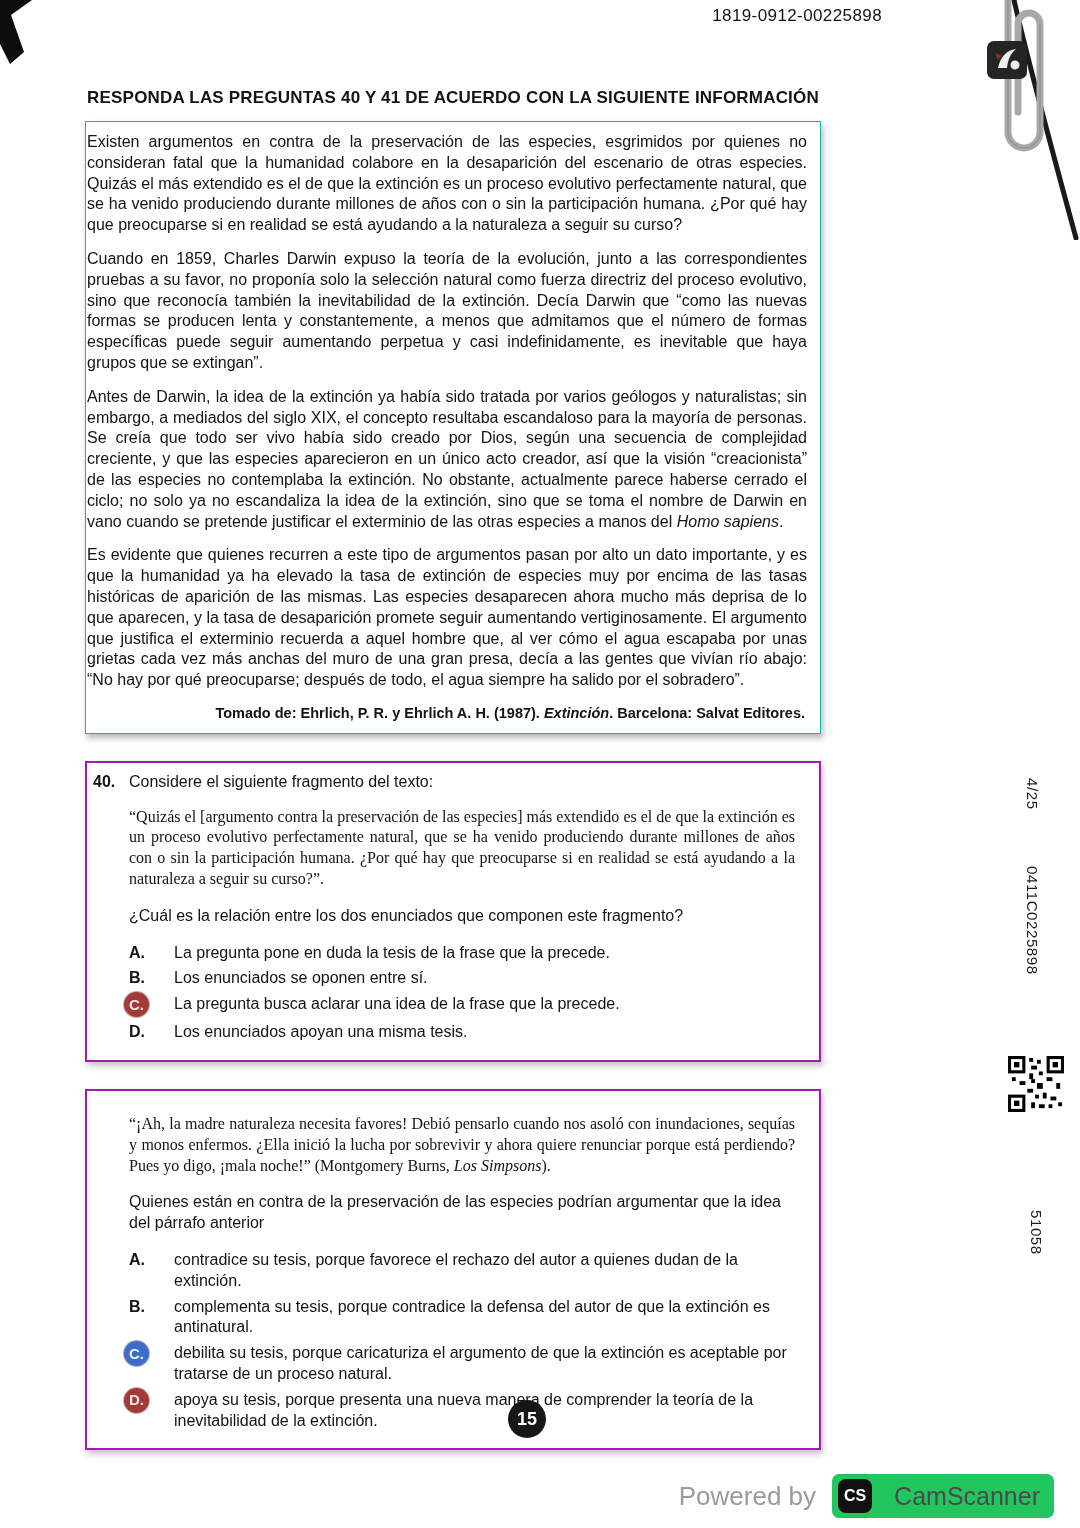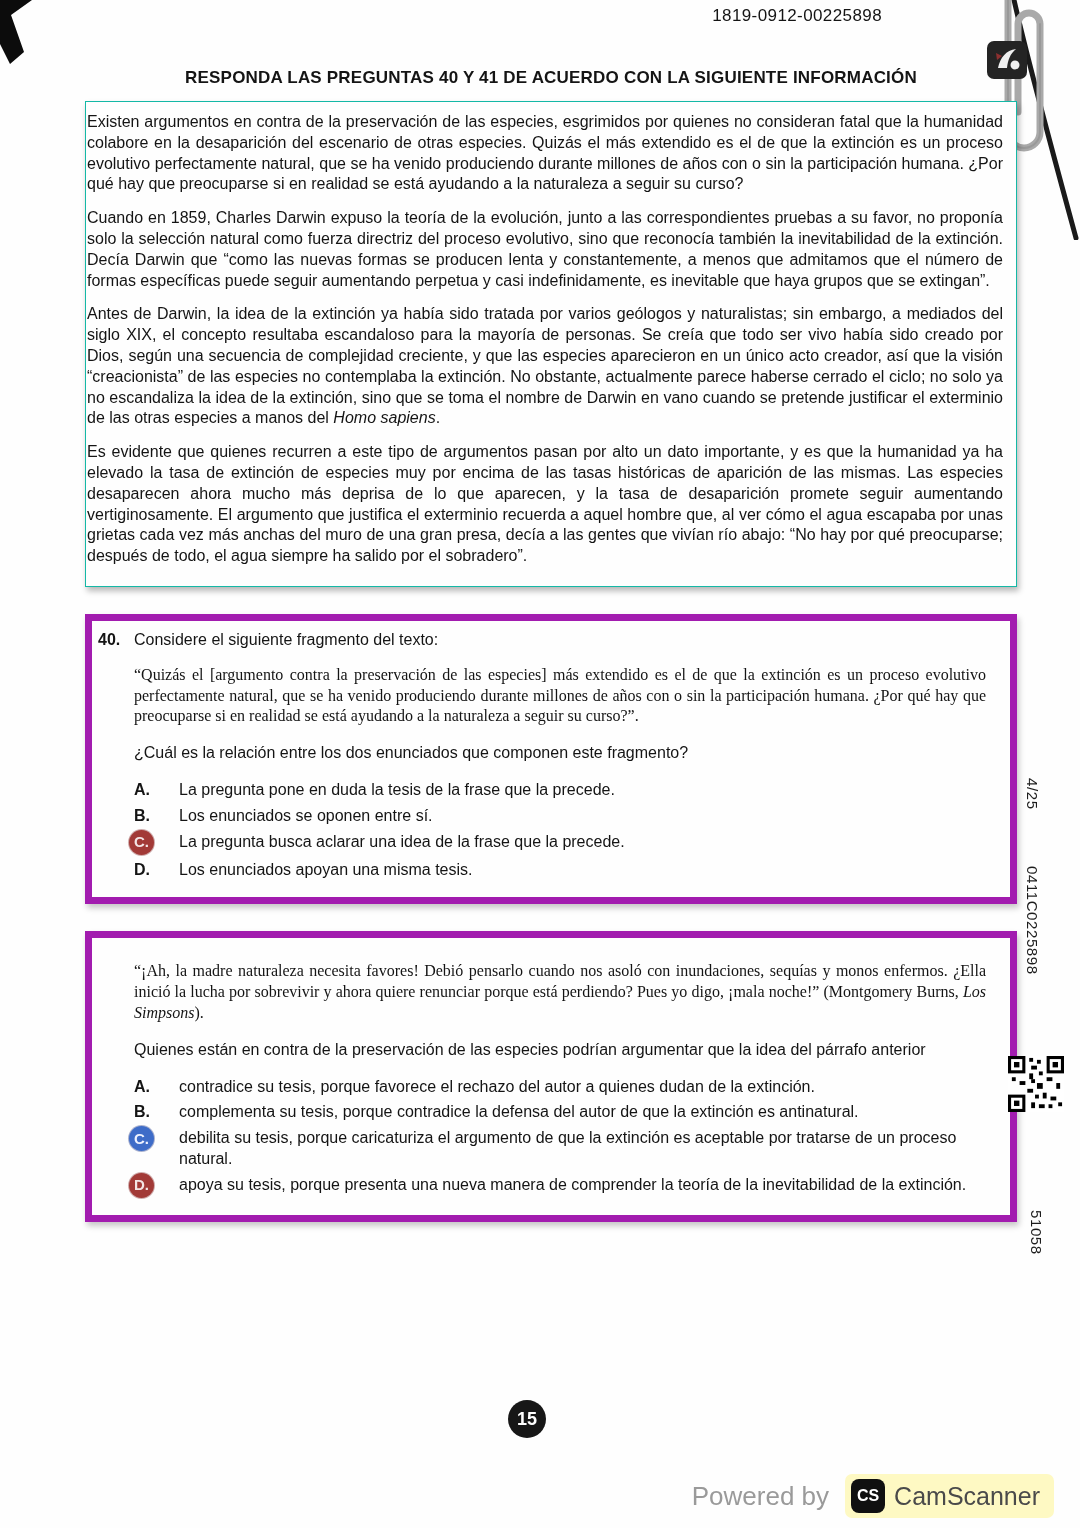--- a/index.html
+++ b/index.html
@@ -12,33 +12,33 @@
   .corner-mark { position:absolute; left:0; top:0; }
   .page-curl { position:absolute; right:0; top:0; }
   .paperclip { position:absolute; left:988px; top:-6px; }
 
   
   .doc-code { position:absolute; top:6px; right:198px; font-size:17px; letter-spacing:.4px; }
   .exam-head { position:absolute; top:38px; right:100px; text-align:right; font-size:15.5px; font-weight:bold; line-height:1.3; }
   .icfes-logo { position:absolute; top:40px; right:52px; width:42px; height:40px; }
 
   
-  .content { position:absolute; left:85px; top:68px; width:932px; }
+  .content { position:absolute; left:85px; top:88px; width:736px; }
   .instr { text-align:center; font-weight:bold; font-size:17px; margin:0 0 13px 0; letter-spacing:.2px; }
 
   .passage-box {
     border:1px solid #14b8a6; box-shadow:2px 4px 6px rgba(0,0,0,.28);
     padding:10px 13px 6px 1px; font-size:16px; line-height:1.3; text-align:justify;
     background:#fefefe;
   }
   .passage-box p { margin:0 0 13px 0; }
   .source-line { text-align:right; font-weight:bold; font-size:14.5px; margin:2px 2px 4px 0; }
 
   .question-box {
-    border:7px solid #a21caf; box-shadow:2px 4px 6px rgba(0,0,0,.22);
+    border:2px solid #a21caf; box-shadow:2px 4px 6px rgba(0,0,0,.22);
     margin-top:27px; padding:9px 24px 12px 6px; font-size:16px; line-height:1.3;
     background:#fefefe;
   }
   .q-head { display:flex; }
   .q-num { font-weight:bold; width:36px; flex:0 0 36px; }
   .q-intro { }
   .q-body { margin-left:36px; margin-top:14px; }
   .q-quote { text-align:justify; margin:0 0 16px 0;font-family:Liberation Serif, serif; }
   .q-prompt { margin:0 0 16px 0; }
   .options { }
@@ -62,21 +62,21 @@
 
   .page-badge {
     position:absolute; left:508px; top:1400px; width:38px; height:38px; border-radius:50%;
     background:#171717; color:#fff; font-weight:bold; font-size:18px;
     display:flex; align-items:center; justify-content:center;
   }
 
   
   .footer { position:absolute; right:26px; bottom:10px; display:flex; align-items:center; gap:16px;margin-top:48px; }
   .powered { color:#9a9a9a; font-size:26px; }
-  .cs-pill { display:flex; align-items:center; gap:9px; background:#fef9c3; border-radius:7px; padding:5px 14px 5px 6px; }
+  .cs-pill { display:flex; align-items:center; gap:22px; background:#22c55e; border-radius:7px; padding:5px 14px 5px 6px; }
   .cs-icon {
     width:34px; height:34px; background:#101010; border-radius:8px; color:#fff;
     display:flex; align-items:center; justify-content:center; font-weight:bold; font-size:16px;
   }
   .cs-name { color:#4a4a4a; font-size:25px; }
 </style>
 </head>
 <body>
 
 <div class="page">
@@ -102,20 +102,21 @@
 
   <div class="content">
 
     <div class="instr">RESPONDA LAS PREGUNTAS 40 Y 41 DE ACUERDO CON LA SIGUIENTE INFORMACIÓN</div>
 
     <div class="passage-box">
       <p>Existen argumentos en contra de la preservación de las especies, esgrimidos por quienes no consideran fatal que la humanidad colabore en la desaparición del escenario de otras especies. Quizás el más extendido es el de que la extinción es un proceso evolutivo perfectamente natural, que se ha venido produciendo durante millones de años con o sin la participación humana. ¿Por qué hay que preocuparse si en realidad se está ayudando a la naturaleza a seguir su curso?</p>
       <p>Cuando en 1859, Charles Darwin expuso la teoría de la evolución, junto a las correspondientes pruebas a su favor, no proponía solo la selección natural como fuerza directriz del proceso evolutivo, sino que reconocía también la inevitabilidad de la extinción. Decía Darwin que “como las nuevas formas se producen lenta y constantemente, a menos que admitamos que el número de formas específicas puede seguir aumentando perpetua y casi indefinidamente, es inevitable que haya grupos que se extingan”.</p>
       <p><span>Antes de Darwin, la idea de la extinción ya había sido tratada por varios geólogos y naturalistas; sin embargo, a mediados del siglo XIX, el concepto resultaba escandaloso para la mayoría de personas. Se creía que todo ser vivo había sido creado por Dios, según una secuencia de complejidad creciente, y que las especies aparecieron en un único acto creador, así que la visión “creacionista” de las especies no contemplaba la extinción. No obstante, actualmente parece haberse cerrado el ciclo; no solo ya no escandaliza la idea de la extinción, sino que se toma el nombre de Darwin en vano cuando se pretende justificar el exterminio de las otras especies a manos del </span><i>Homo sapiens</i><span>.</span></p>
       <p>Es evidente que quienes recurren a este tipo de argumentos pasan por alto un dato importante, y es que la humanidad ya ha elevado la tasa de extinción de especies muy por encima de las tasas históricas de aparición de las mismas. Las especies desaparecen ahora mucho más deprisa de lo que aparecen, y la tasa de desaparición promete seguir aumentando vertiginosamente. El argumento que justifica el exterminio recuerda a aquel hombre que, al ver cómo el agua escapaba por unas grietas cada vez más anchas del muro de una gran presa, decía a las gentes que vivían río abajo: “No hay por qué preocuparse; después de todo, el agua siempre ha salido por el sobradero”.</p>
+      <div class="source-line"><span>Tomado de: Ehrlich, P. R. y Ehrlich A. H. (1987). </span><i>Extinción</i><span>. Barcelona: Salvat Editores.</span></div>
     </div>
 
     <div class="question-box">
       <div class="q-head">
         <span class="q-num">40.</span>
         <span class="q-intro">Considere el siguiente fragmento del texto:</span>
       </div>
       <div class="q-body">
         <p class="q-quote">“Quizás el [argumento contra la preservación de las especies] más extendido es el de que la extinción es un proceso evolutivo perfectamente natural, que se ha venido produciendo durante millones de años con o sin la participación humana. ¿Por qué hay que preocuparse si en realidad se está ayudando a la naturaleza a seguir su curso?”.</p>
         <p class="q-prompt">¿Cuál es la relación entre los dos enunciados que componen este fragmento?</p>

